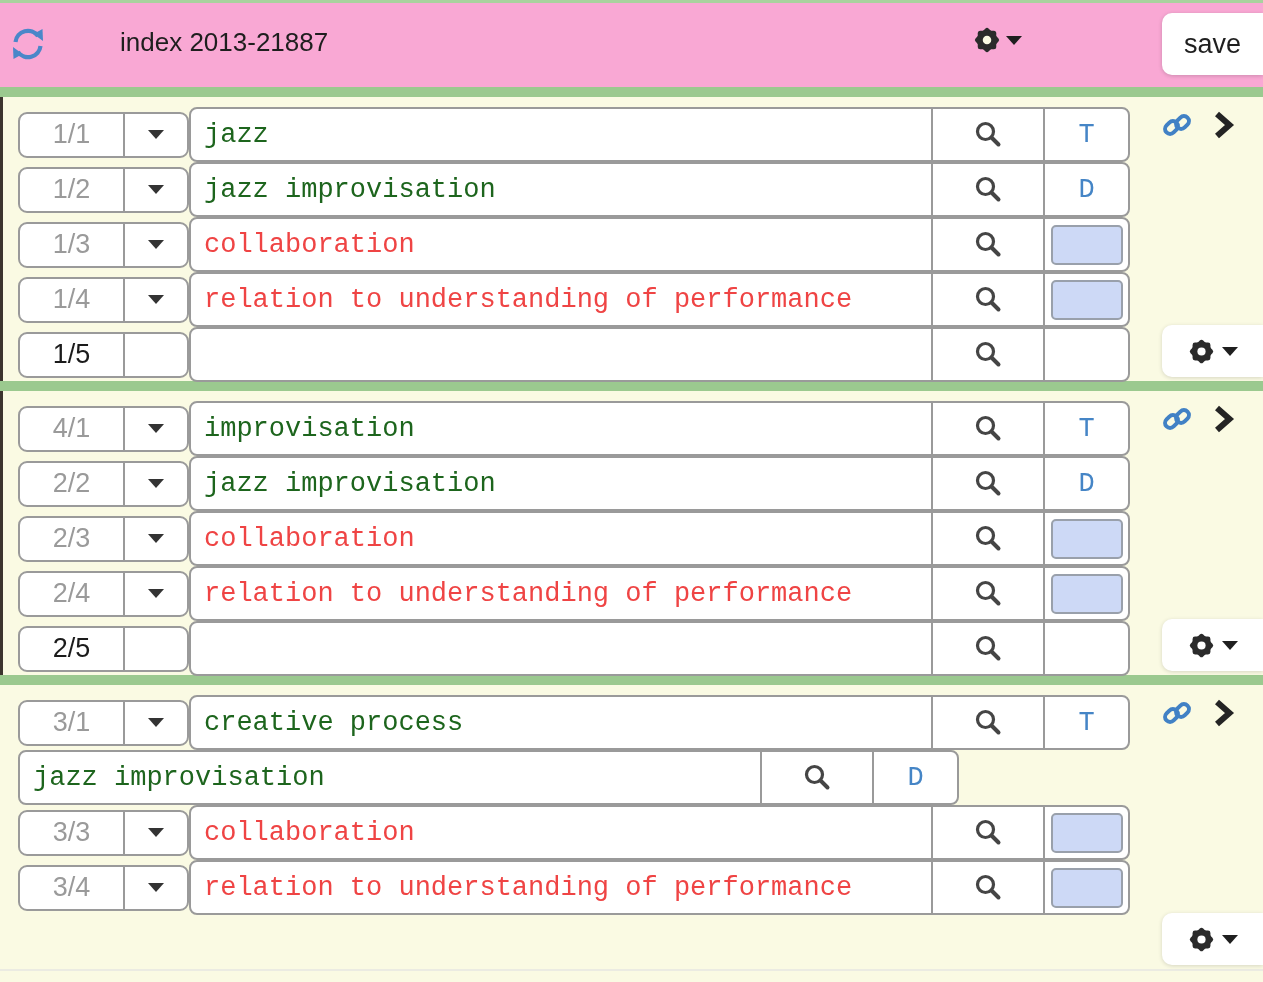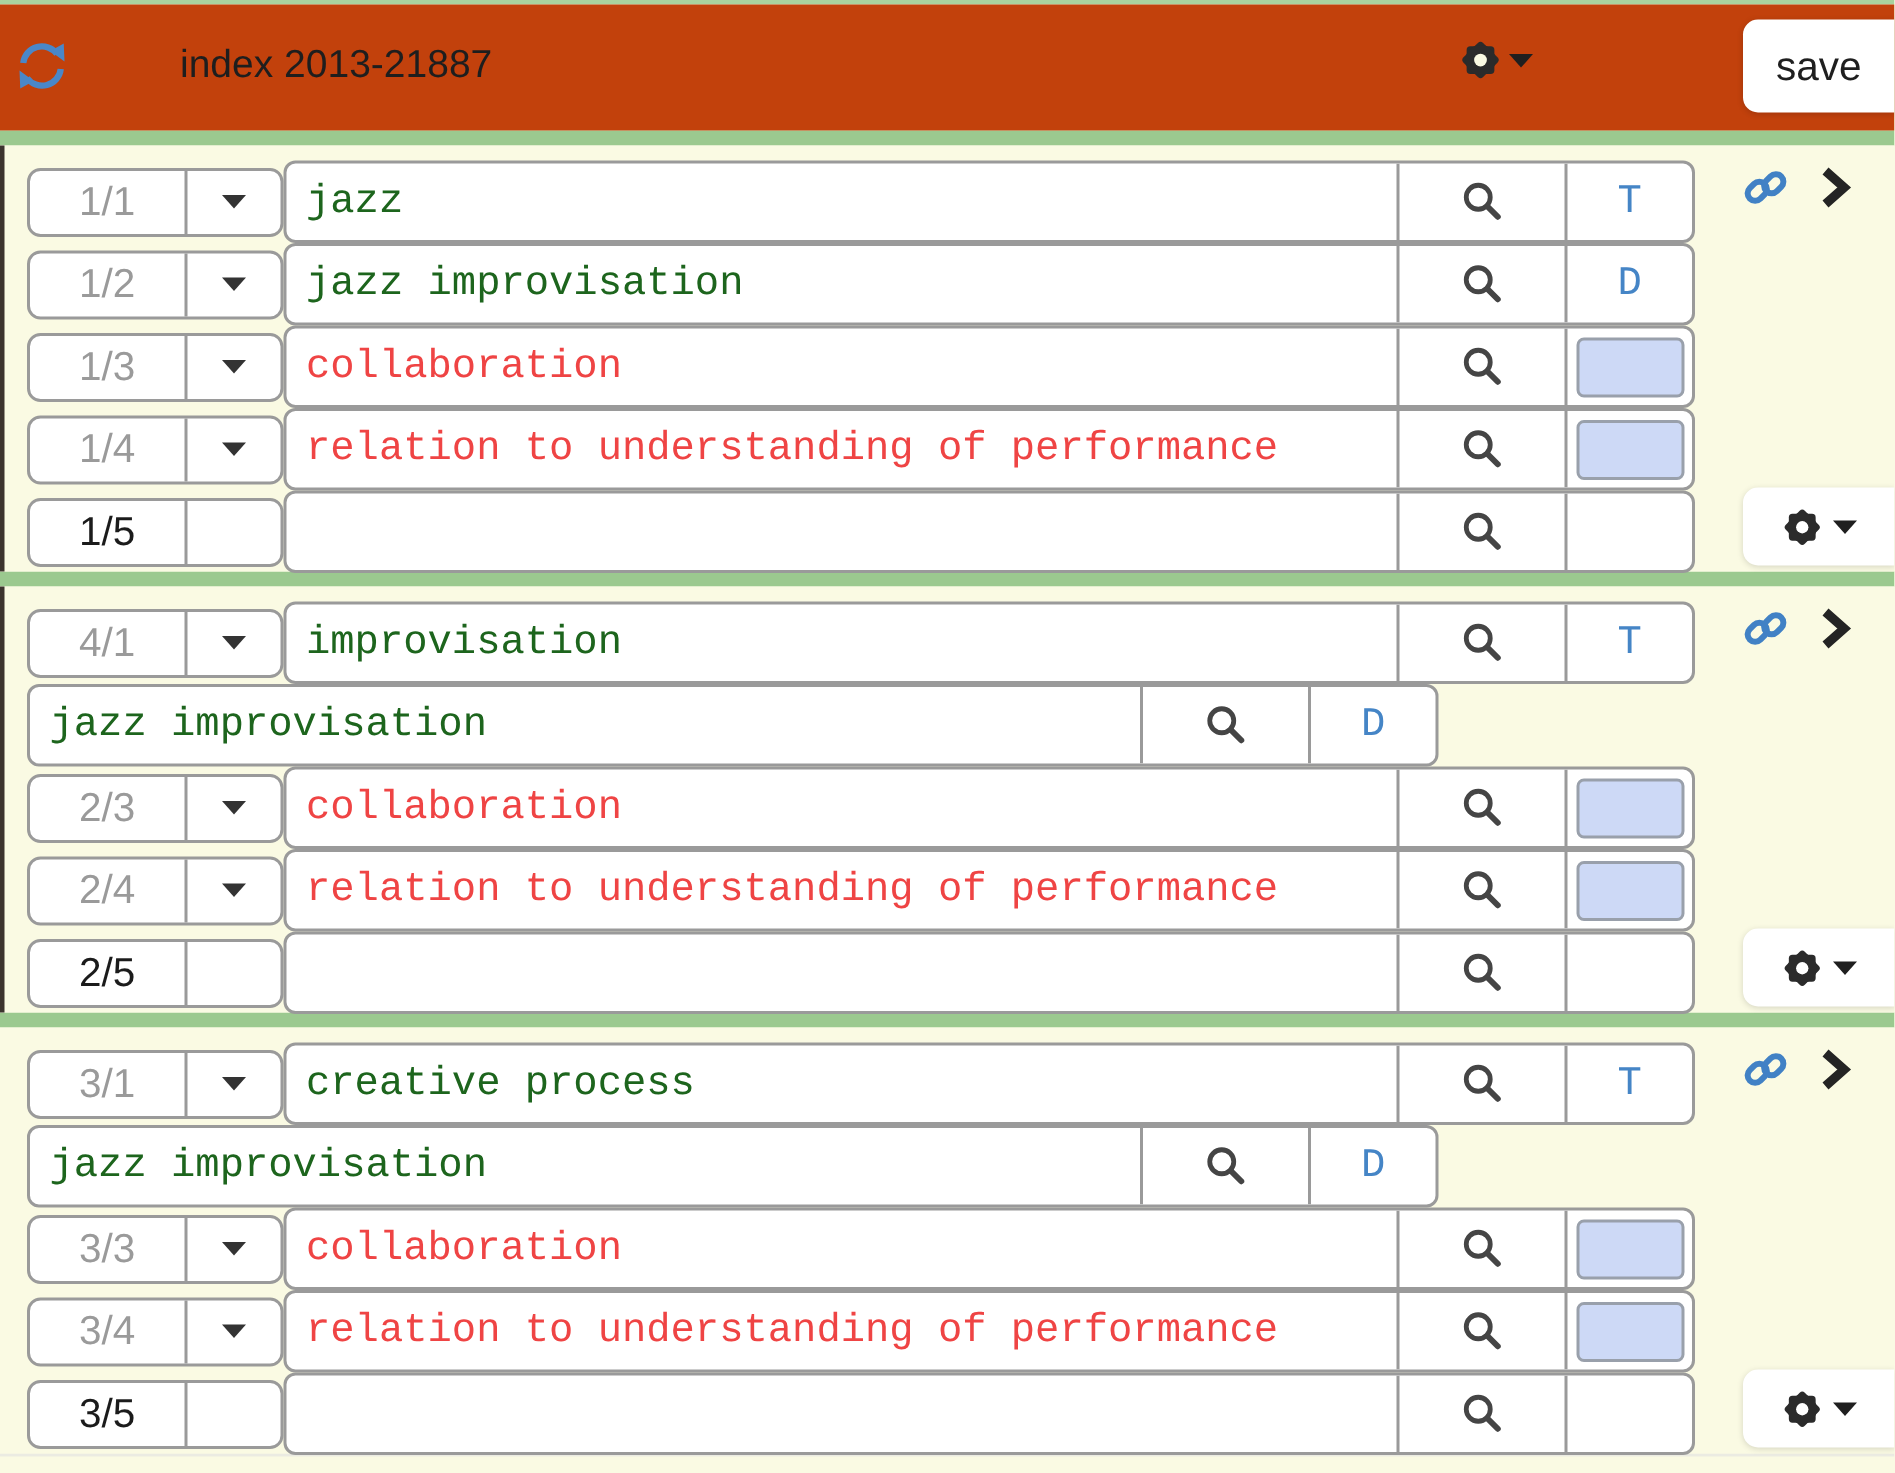--- a/index.html
+++ b/index.html
@@ -4,21 +4,21 @@
 <style>
   html,body{margin:0;padding:0;}
   body{
     width:1263px;height:982px;
     background:#fafae3;
     font-family:"Liberation Sans",sans-serif;
     overflow:hidden;position:relative;
   }
   .topline{height:3px;background:#a9d29e;}
   
-  .header{height:84px;position:relative;background:#c2410c;}
+  .header{height:84px;position:relative;background:#f9a8d4;}
   .refresh-btn{position:absolute;left:8px;top:22px;width:40px;height:40px;border:none;background:transparent;padding:0;cursor:pointer;}
   .page-title{position:absolute;left:120px;top:0;height:78px;display:flex;align-items:center;font-size:26px;color:#1e1e1e;}
   .hdr-gear{position:absolute;left:972px;top:22px;border:none;background:transparent;display:flex;align-items:center;gap:4px;padding:0;cursor:pointer;}
   .save-btn{position:absolute;right:0;top:10px;width:101px;height:62px;background:#ffffff;border:none;border-radius:10px 0 0 10px;font-size:27px;color:#1f1f1f;font-family:"Liberation Sans",sans-serif;box-shadow:0 1px 4px rgba(0,0,0,.18);cursor:pointer;}
   
   .sep{height:10px;background:#9bc98f;}
   .group{height:284px;position:relative;padding-top:10px;box-sizing:border-box;background:#fafae3;}
   .left-edge{position:absolute;left:0;top:0;width:3px;height:100%;background:#3c342e;}
   
   .row{display:flex;align-items:center;height:55px;margin-left:18px;}
@@ -224,20 +224,26 @@
             <line x1="19.5" y1="18.5" x2="26.5" y2="25.5" stroke="#454545" stroke-width="4" stroke-linecap="round"></line>
           </svg>
       </div>
       <div class="flag-cell">
           <span>T</span>
         </div>
     </div>
   </div>
 
   <div class="row">
+    <div class="num-box">
+      <div class="num-label">2/2</div>
+      <div class="num-arrow">
+          <span class="tri"></span>
+        </div>
+    </div>
     <div class="main-box">
       <div class="term-cell c-green">jazz improvisation</div>
       <div class="search-cell">
         <svg width="32" height="32" viewBox="0 0 32 32">
             <circle cx="13.5" cy="12.5" r="8" fill="none" stroke="#454545" stroke-width="3.2"></circle>
             <line x1="19.5" y1="18.5" x2="26.5" y2="25.5" stroke="#454545" stroke-width="4" stroke-linecap="round"></line>
           </svg>
       </div>
       <div class="flag-cell">
           <span>D</span>
@@ -406,36 +412,20 @@
             <circle cx="13.5" cy="12.5" r="8" fill="none" stroke="#454545" stroke-width="3.2"></circle>
             <line x1="19.5" y1="18.5" x2="26.5" y2="25.5" stroke="#454545" stroke-width="4" stroke-linecap="round"></line>
           </svg>
       </div>
       <div class="flag-cell">
           <div class="flag-fill"></div>
         </div>
     </div>
   </div>
 
-  <div class="row">
-    <div class="num-box">
-      <div class="num-label dark">3/5</div>
-      <div class="num-arrow"></div>
-    </div>
-    <div class="main-box">
-      <div class="term-cell"></div>
-      <div class="search-cell">
-        <svg width="32" height="32" viewBox="0 0 32 32">
-            <circle cx="13.5" cy="12.5" r="8" fill="none" stroke="#454545" stroke-width="3.2"></circle>
-            <line x1="19.5" y1="18.5" x2="26.5" y2="25.5" stroke="#454545" stroke-width="4" stroke-linecap="round"></line>
-          </svg>
-      </div>
-      <div class="flag-cell"></div>
-    </div>
-  </div>
 
   <div class="group-icons">
     <button class="icon-btn">
       <svg width="30" height="30" viewBox="0 0 30 30">
           <g fill="none" stroke="#4181c5" stroke-width="4">
             <rect x="2.5" y="12.5" width="14" height="10" rx="5" transform="rotate(-45 9.5 17.5)"></rect>
             <rect x="13.5" y="7.5" width="14" height="10" rx="5" transform="rotate(-45 20.5 12.5)"></rect>
           </g>
         </svg>
     </button>

